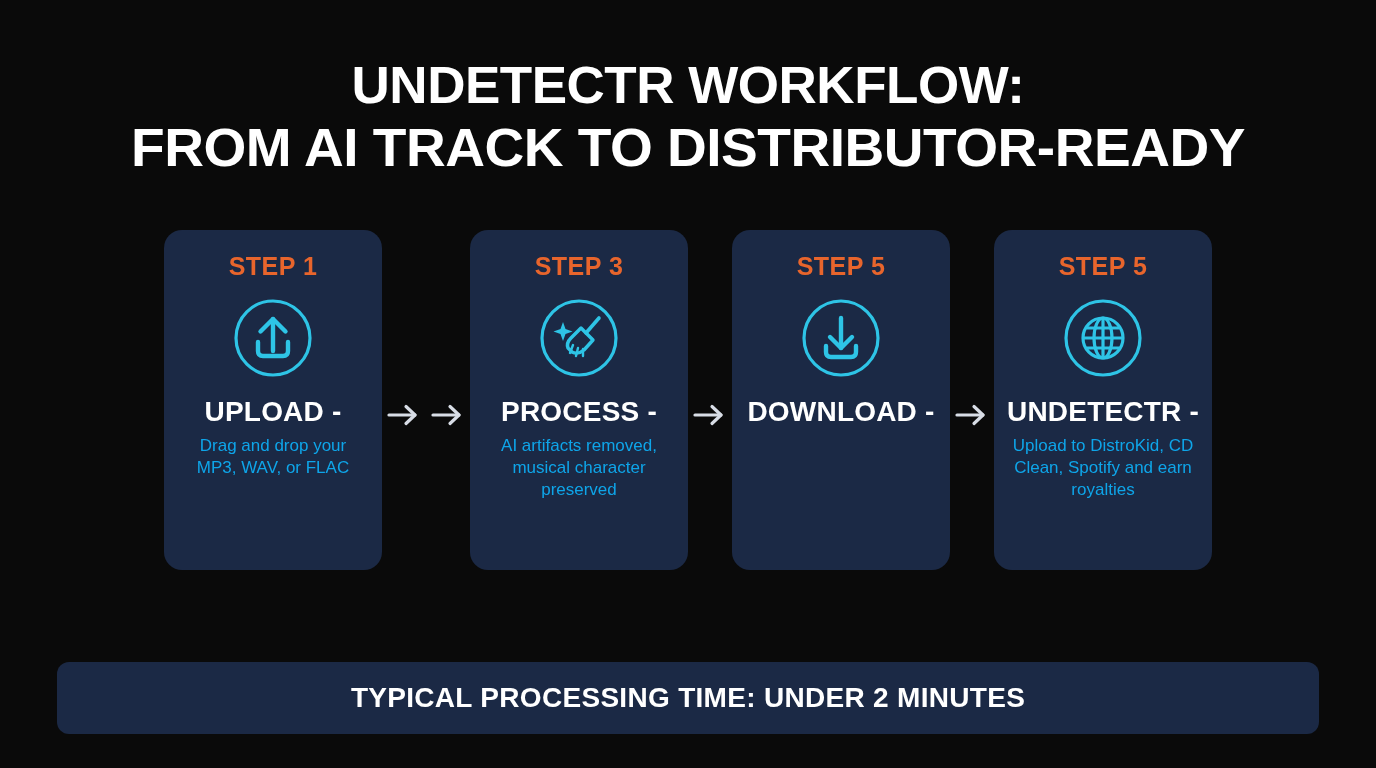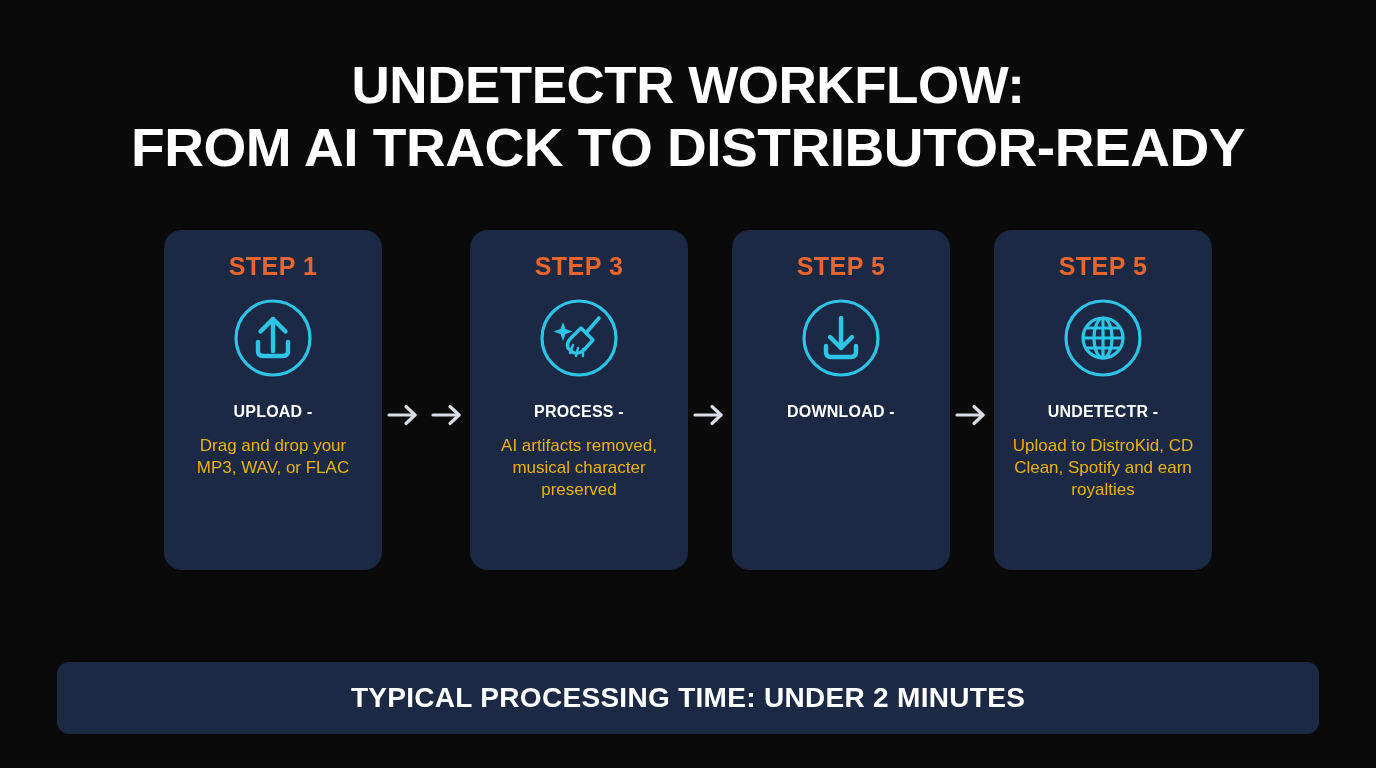--- a/index.html
+++ b/index.html
@@ -88,30 +88,30 @@
     display: flex;
     align-items: center;
     justify-content: center;
     margin-bottom: 20px;
   }
 
   .icon-wrap svg { display: block; }
 
   .card-heading {
     color: #ffffff;
-    font-size: 16px;
+    font-size: 28px;
     font-weight: bold;
     line-height: 24px;
     text-align: center;
     margin-bottom: 11px;
     letter-spacing: 0.2px;
   }
 
   .card-desc {
-    color: #eab308;
+    color: #0ea5e9;
     font-size: 17px;
     line-height: 22px;
     text-align: center;
     font-weight: normal;
     padding: 0 2px;
   }
 
   
   .arrow {
     flex: 0 0 auto;

